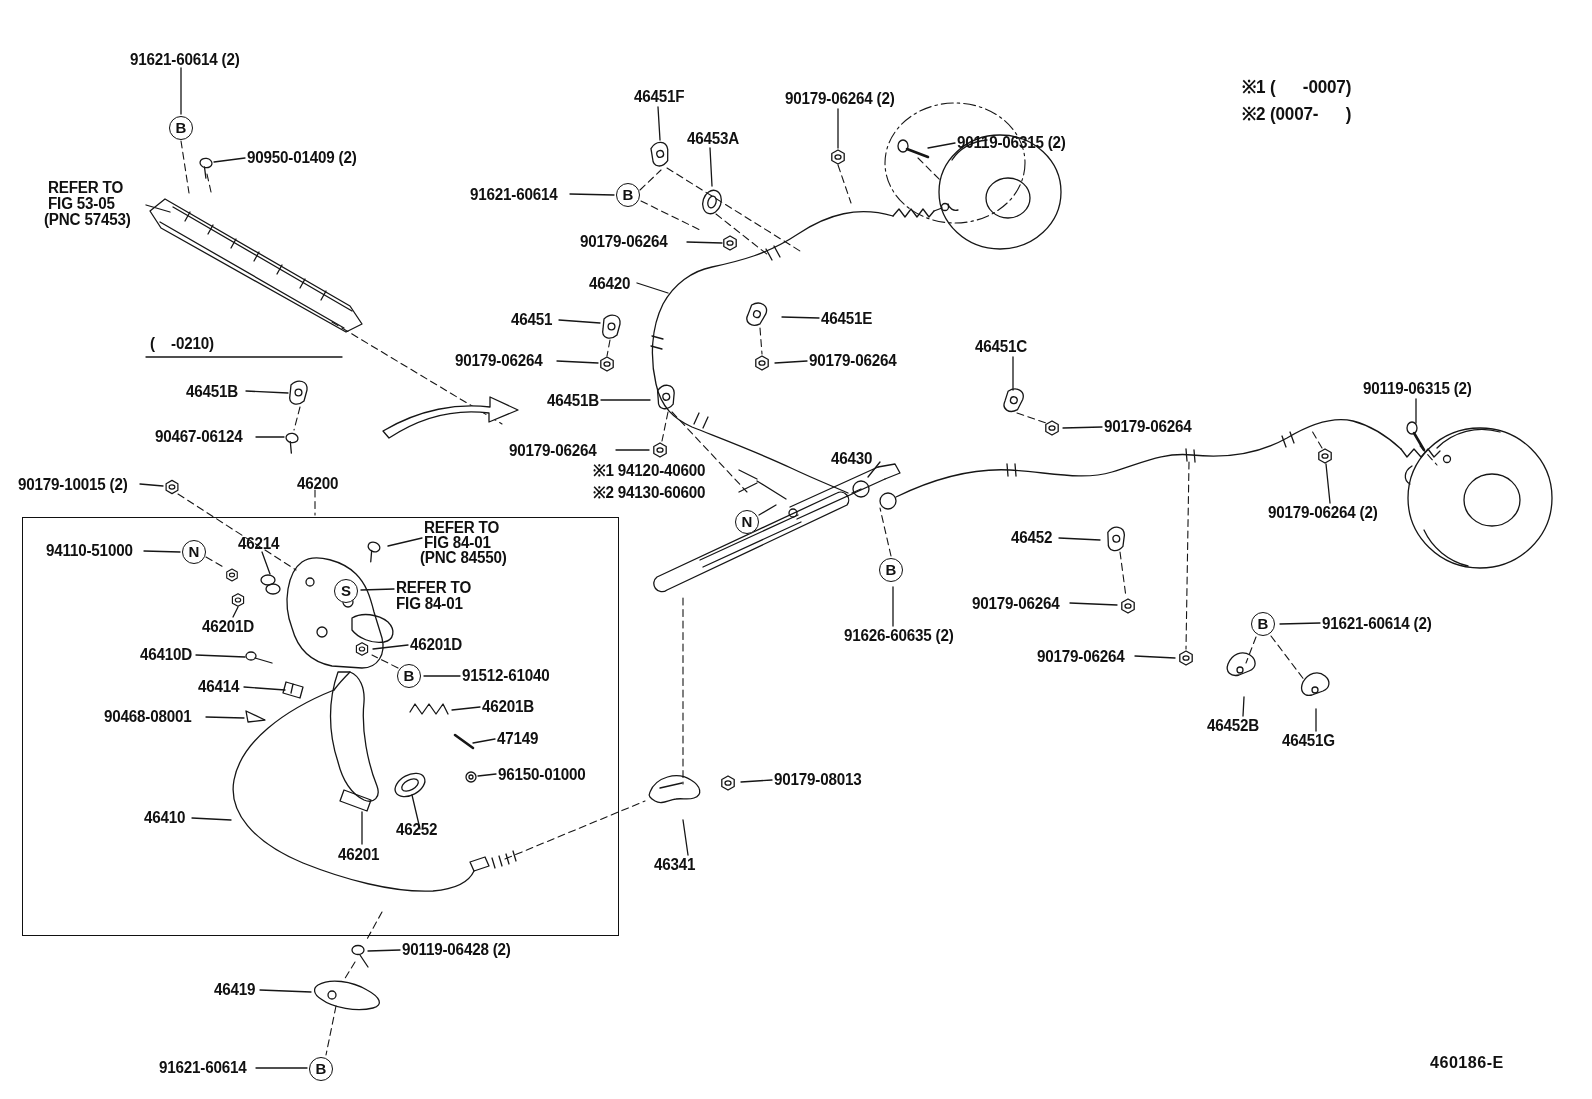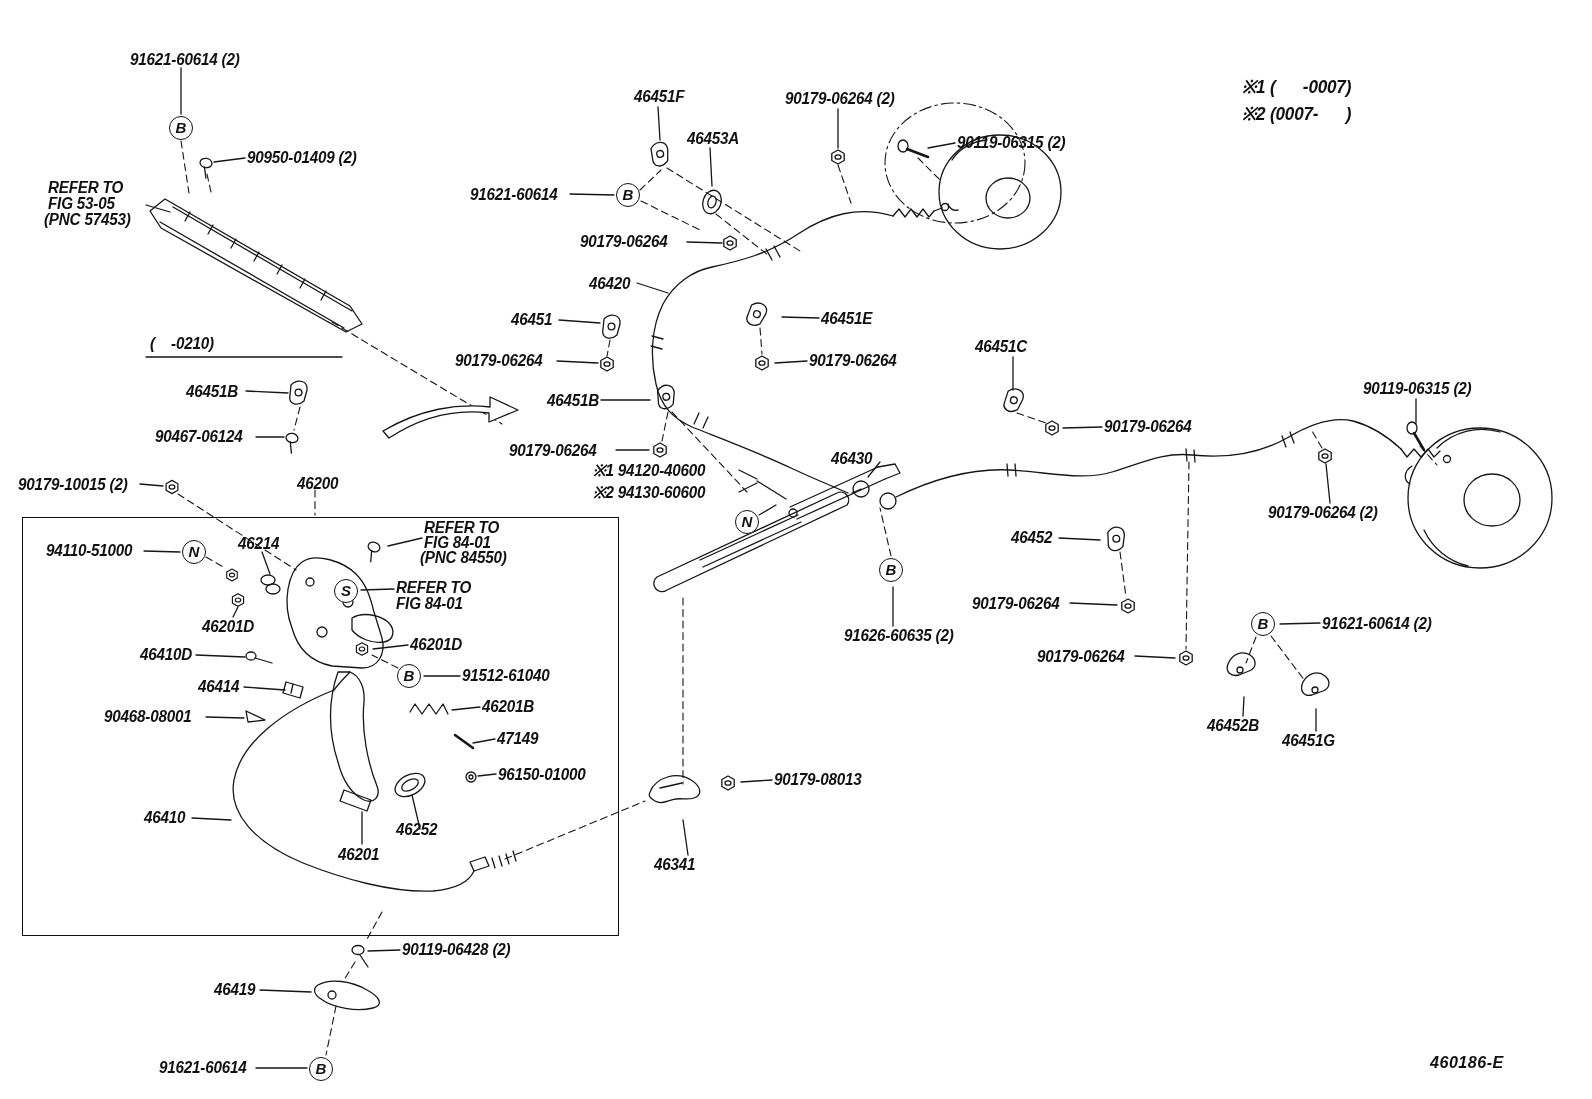--- a/index.html
+++ b/index.html
@@ -1,21 +1,21 @@
 <!DOCTYPE html>
 <html><head>
 <meta charset="utf-8">
 <style>
   * { margin:0; padding:0; box-sizing:border-box; }
   html,body { background:#ffffff; }
   body {
     width:1592px; height:1099px; position:relative; overflow:hidden;
     font-family:"Liberation Sans", sans-serif; color:#111;
   }
-  .stage { position:absolute; inset:0;font-style:italic; }
+  .stage { position:absolute; inset:0; }
   svg.art {
     position:absolute; left:0; top:0;
     stroke:#161616; fill:none; stroke-width:1.3;
     stroke-linecap:round; stroke-linejoin:round;
   }
   svg.art .d  { stroke-dasharray:7 4.5; stroke-width:1.1; }
   svg.art .dd { stroke-dasharray:12 4 2.5 4; stroke-width:1.1; }
   svg.art .w2 { stroke-width:2.6; }
   .inset-box {
     position:absolute; left:22px; top:517px; width:597px; height:419px;

